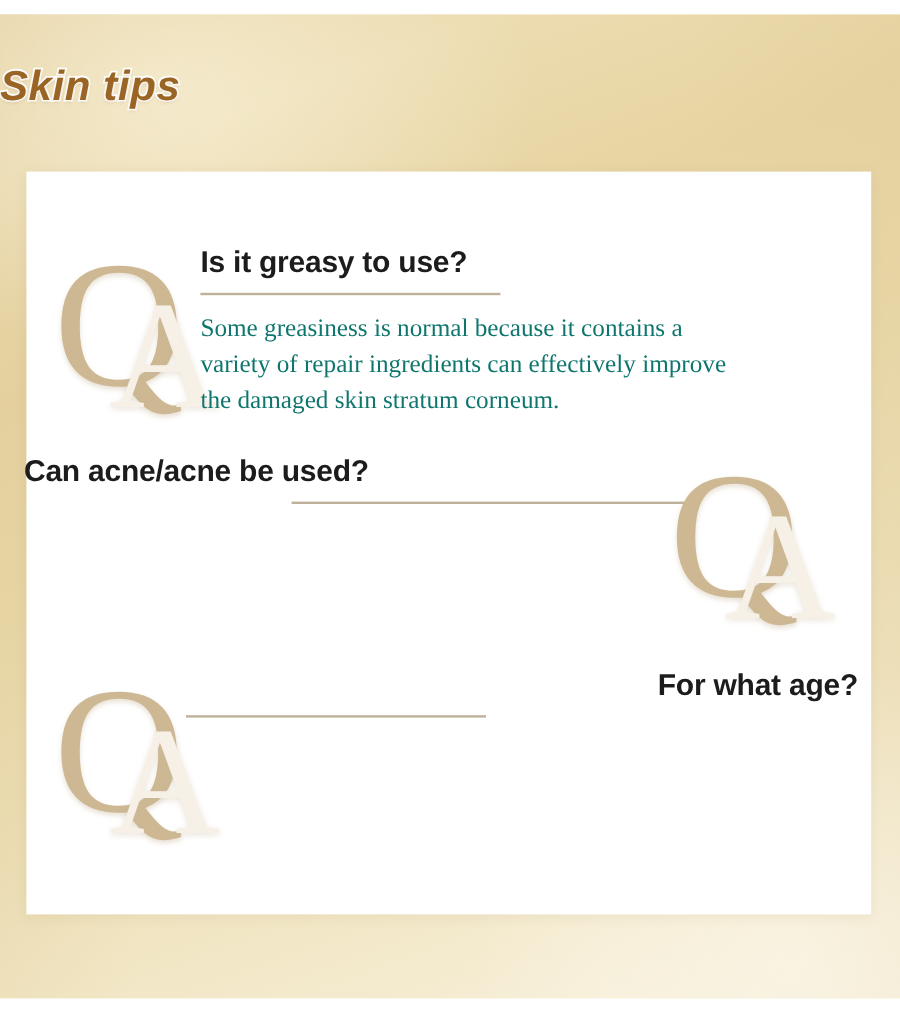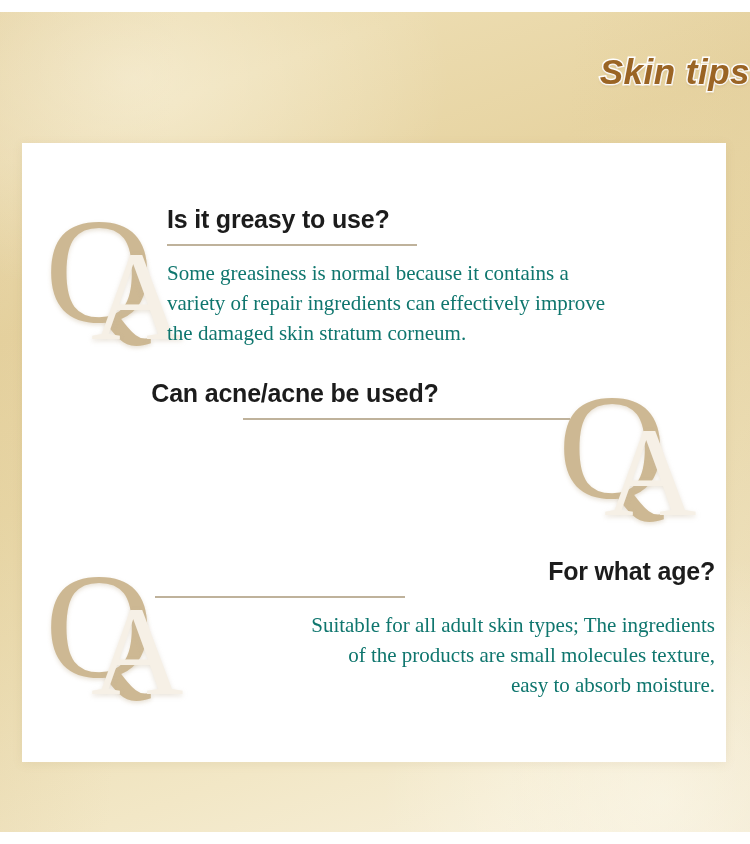--- a/index.html
+++ b/index.html
@@ -49,21 +49,21 @@
                              rgba(255,255,255,0) 70%, rgba(219,195,143,0.22) 100%);
     pointer-events: none;
   }
 
   
   #title {
     position: absolute;
     left: 0;
     top: 52px;
     width: 750px;
-    text-align: right;
+    text-align: left;
     font-family: "Liberation Sans", sans-serif;
     font-weight: bold;
     font-style: italic;
     font-size: 35px;
     letter-spacing: 0.5px;
     color: #9a6424;
     -webkit-text-stroke: 3px #ffffff;
     paint-order: stroke fill;
     text-shadow:
       0 1px 0 rgba(255,255,255,0.85),
@@ -136,21 +136,21 @@
     margin-top: 12px;
     white-space: pre-line;
   }
 
   
   #block-1 { left: 155px; top: 204px; width: 560px; }
   #block-1 .rule { width: 250px; }
   #qa-mark-1 { left: 45px; top: 196px; }
 
   
-  #block-2 { left: 20px; top: 378px; width: 550px; text-align: center; }
+  #block-2 { left: 20px; top: 378px; width: 550px; text-align: left; }
   #block-2 .rule { width: 327px; margin-left: auto; }
   #qa-mark-2 { left: 558px; top: 372px; }
 
   
   #block-3 { left: 155px; top: 556px; width: 560px; }
   #block-3 .rule { width: 250px; }
   #qa-mark-3 { left: 45px; top: 551px; }
 </style>
 </head>
 <body>
@@ -187,19 +187,16 @@
     </div>
 
     <div class="block" id="block-2" style="left:-2px; top:235px;">
       <div class="q-heading">Can acne/acne be used?</div>
       <div class="rule"></div>
     </div>
 
     <div class="block" id="block-3" style="left:133px; top:413px;text-align:right;">
       <div class="q-heading">For what age?</div>
       <div class="rule"></div>
-      <div class="a-body">Suitable for all adult skin types; The ingredients
-of the products are small molecules texture,
-easy to absorb moisture.</div>
     </div>
 
   </div>
 </div>
 
 </body></html>

